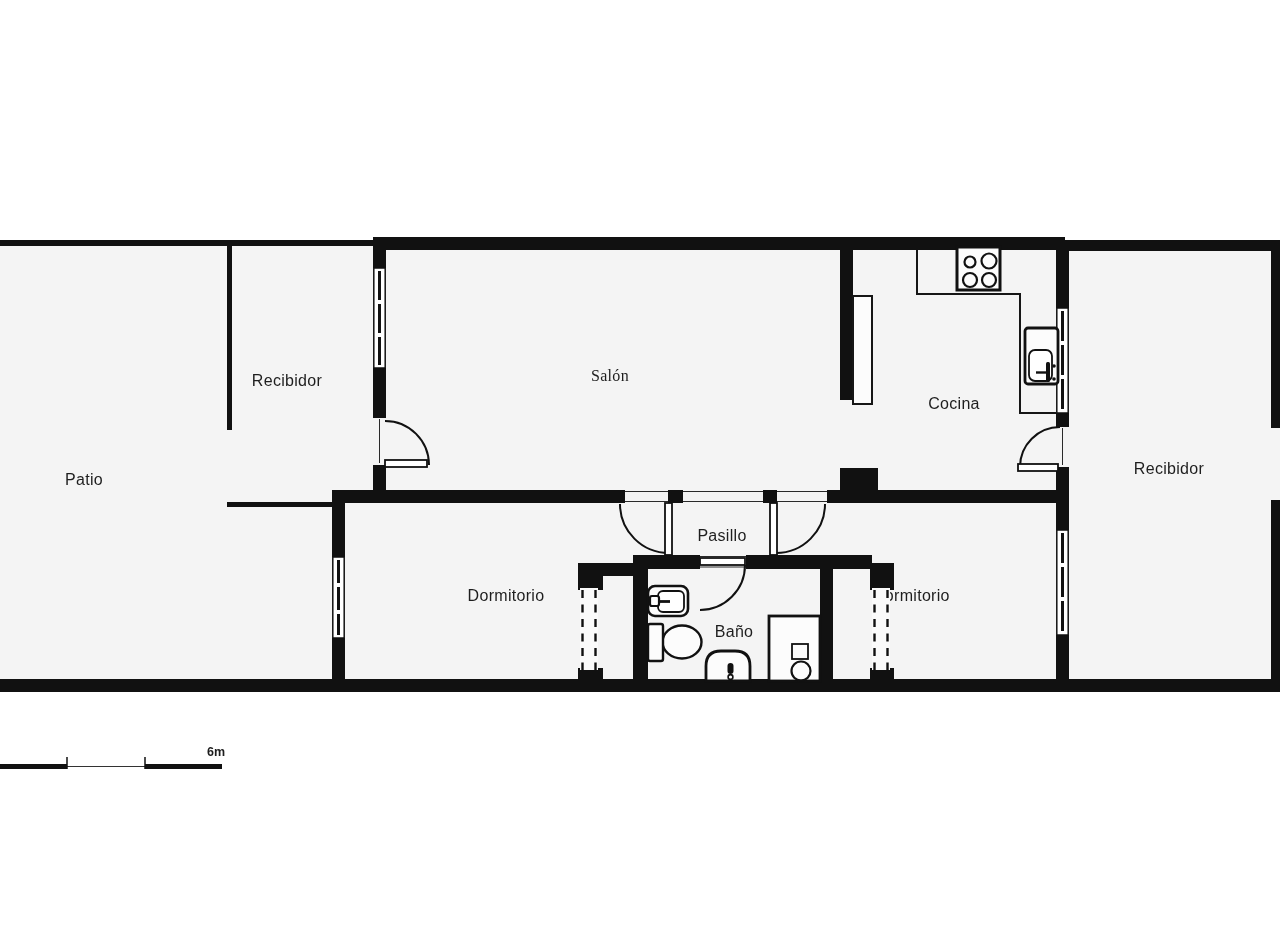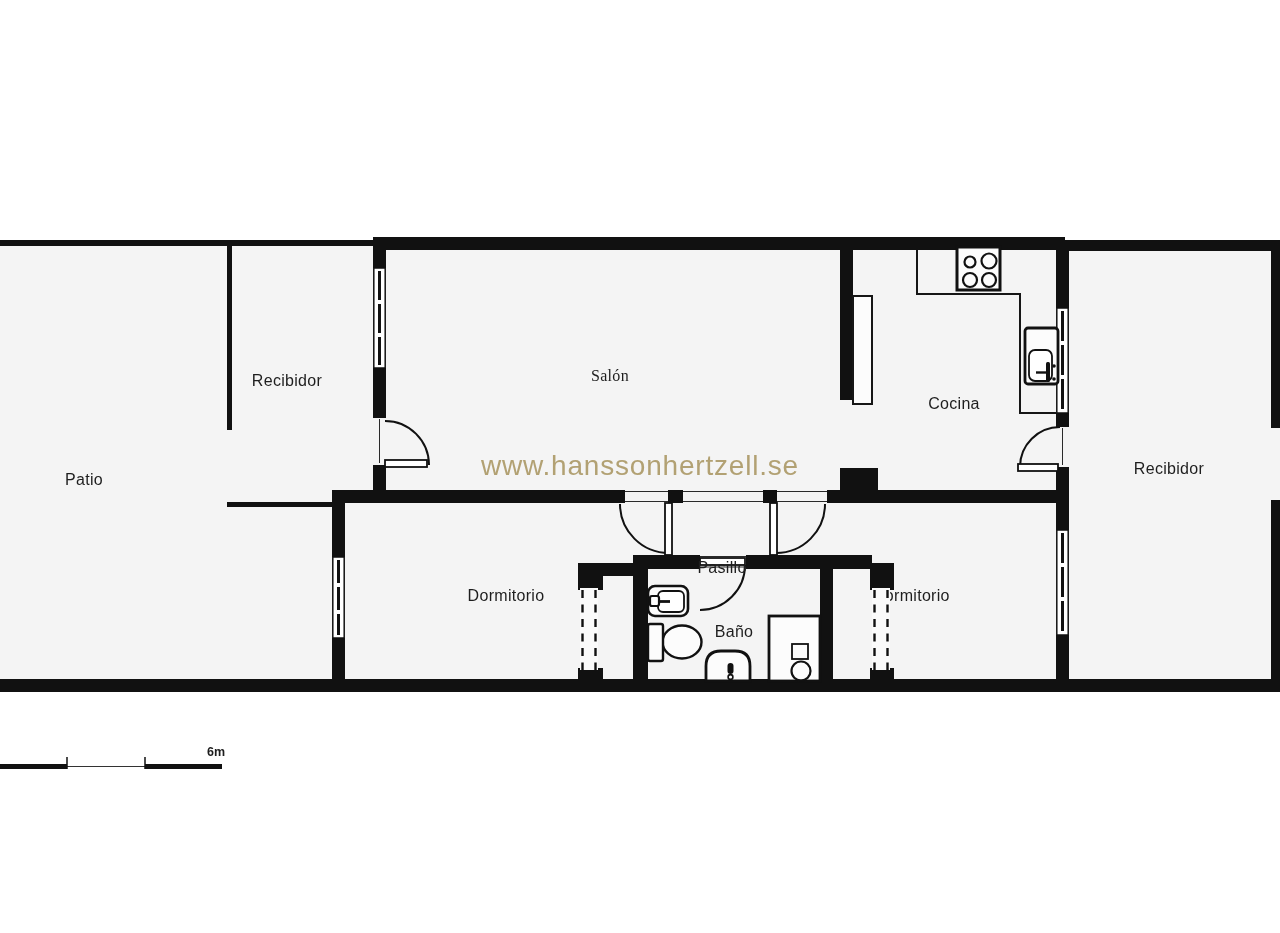--- a/index.html
+++ b/index.html
@@ -171,25 +171,24 @@
       <line x1="145" y1="757" x2="145" y2="769" stroke="#111" stroke-width="1.5"></line>
     </g>
   </svg>
 
   <div class="labels">
     <div class="room-label" style="left:84px;top:480px;">Patio</div>
     <div class="room-label" style="left:287px;top:381px;">Recibidor</div>
     <div class="room-label" style="left:610px;top:376px;font-family:Liberation Serif, serif;">Salón</div>
     <div class="room-label" style="left:954px;top:373px;margin-top:31px;">Cocina</div>
     <div class="room-label" style="left:1169px;top:469px;">Recibidor</div>
-    <div class="room-label" style="left:722px;top:536px;margin-top:32px;">Pasillo</div>
+    <div class="room-label" style="left:722px;top:536px;">Pasillo</div>
     <div class="room-label" style="left:506px;top:596px;">Dormitorio</div>
     <div class="room-label" style="left:734px;top:632px;">Baño</div>
     <div class="room-label anchor-left" style="left:873px;top:596px;">Dormitorio</div>
-    <div class="watermark" style="left:640px;top:466px;">www.hanssonhertzell.se</div>
     <div class="scale-label" style="left:216px;top:752px;">6m</div>
   </div>
 
   <svg class="layer overlay" width="1280" height="933" viewBox="0 0 1280 933">
     <g>
       <rect x="578" y="563" width="70" height="13" fill="#111"></rect>
       <rect x="578" y="563" width="25" height="27" fill="#111"></rect>
       <rect x="578" y="668" width="25" height="13" fill="#111"></rect>
       <rect x="580" y="588" width="18" height="82" fill="#fafafa"></rect>
       <line x1="582.5" y1="590" x2="582.5" y2="670" stroke="#111" stroke-width="2.4" stroke-dasharray="8 6.5"></line>

